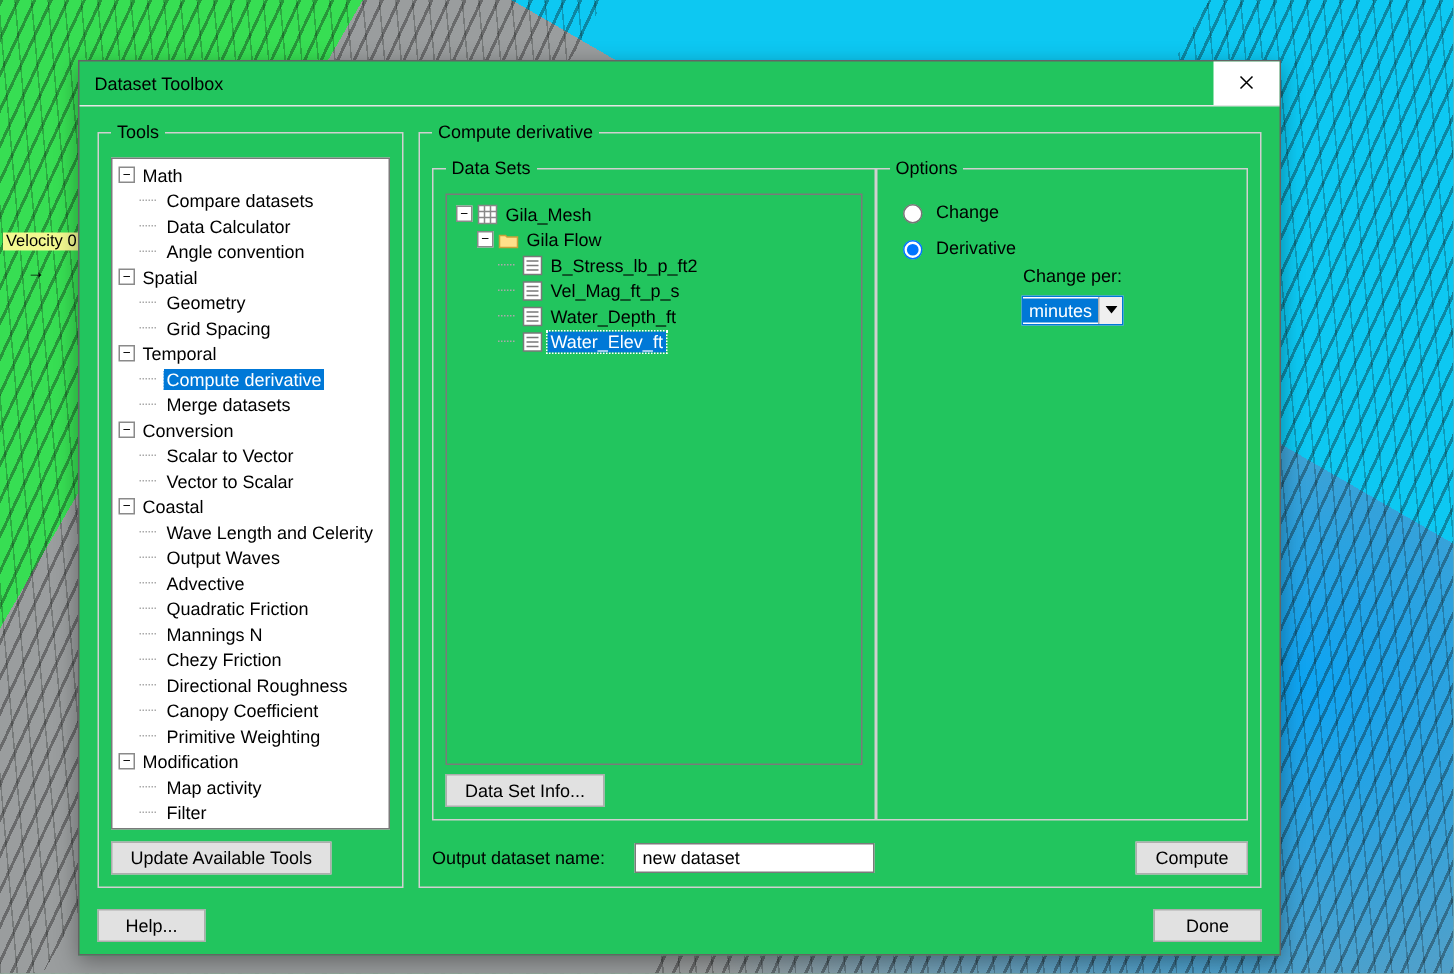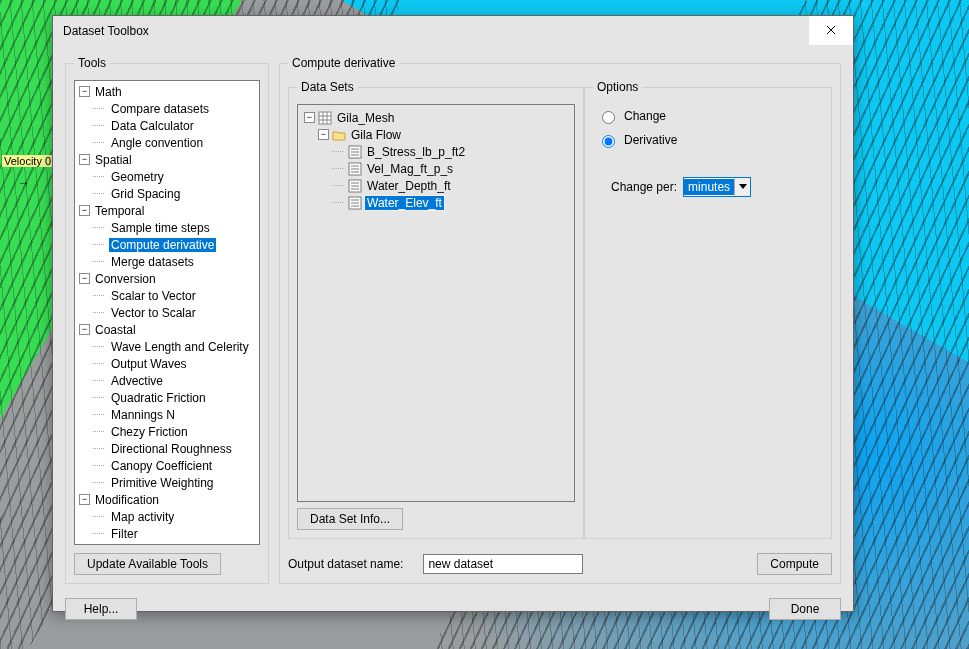--- a/index.html
+++ b/index.html
@@ -24,22 +24,22 @@
   }
   .ylabel {
     position:absolute; left:2px; top:155px; background:#f2f890; color:#000;
     padding:0 2px; font-size:11px;
   }
   .axisarrow {
     position:absolute; left:18px; top:174px; color:#000; font-weight:bold;
   }
 
   .dialog {
-    position: absolute; left: 52px; top: 15px; width: 802px; height: 597px;
-    background: #e5e5e5; border: 1px solid #646464;
+    position: absolute; left: 52px; top: 40px; width: 802px; height: 597px;
+    background: #22c55e; border: 1px solid #646464;
     box-shadow: 0 4px 14px rgba(0,0,0,.35);
     display: flex; flex-direction: column;
   }
   .titlebar {
     height: 30px; display:flex; align-items:center; justify-content:space-between;
     padding: 0 0 0 10px; border-bottom: 1px solid #e5e5e5;
   }
   .titlebar .title { color:#000; }
   .closebtn {
     width: 44px; height: 29px; display:flex; align-items:center; justify-content:center;
@@ -184,26 +184,20 @@
                     </div>
                   </li>
                 </ul>
               </li>
               <li class="node">
                 <div class="node-row">
                   <span class="expander">−</span>
                   <span class="node-label">Temporal</span>
                 </div>
                 <ul>
-                  <li class="node">
-                    <div class="node-row">
-                      <span style="display: inline-block; width: 11px; border-top: 1px dotted rgb(170, 170, 170); margin-right: 2px;"></span>
-                      <span class="node-label">Sample time steps</span>
-                    </div>
-                  </li>
                   <li class="node">
                     <div class="node-row">
                       <span style="display: inline-block; width: 11px; border-top: 1px dotted rgb(170, 170, 170); margin-right: 2px;"></span>
                       <span class="node-label sel selbox">Compute derivative</span>
                     </div>
                   </li>
                   <li class="node">
                     <div class="node-row">
                       <span style="display: inline-block; width: 11px; border-top: 1px dotted rgb(170, 170, 170); margin-right: 2px;"></span>
                       <span class="node-label">Merge datasets</span>
@@ -414,21 +408,21 @@
           <fieldset class="gb options">
             <legend>Options</legend>
             <label class="radio-row">
               <input type="radio" name="opt" class="radio" style="">
               <span>Change</span>
             </label>
             <label class="radio-row">
               <input type="radio" name="opt" class="radio" checked="" style="">
               <span>Derivative</span>
             </label>
-            <div class="radio-row" style="margin-left:18px; margin-top:25px;">
+            <div class="radio-row" style="margin-left:18px; margin-top:0;flex-direction:column;">
               <span>Change per:</span>
               <span class="selectwrap">
                 <span class="selval">minutes</span>
                 <span class="selbtn">
                   <svg width="8" height="6" viewBox="0 0 8 6">
                       <path d="M0 0 L4 5 L8 0 Z" fill="#000"></path>
                     </svg>
                 </span>
               </span>
             </div>

